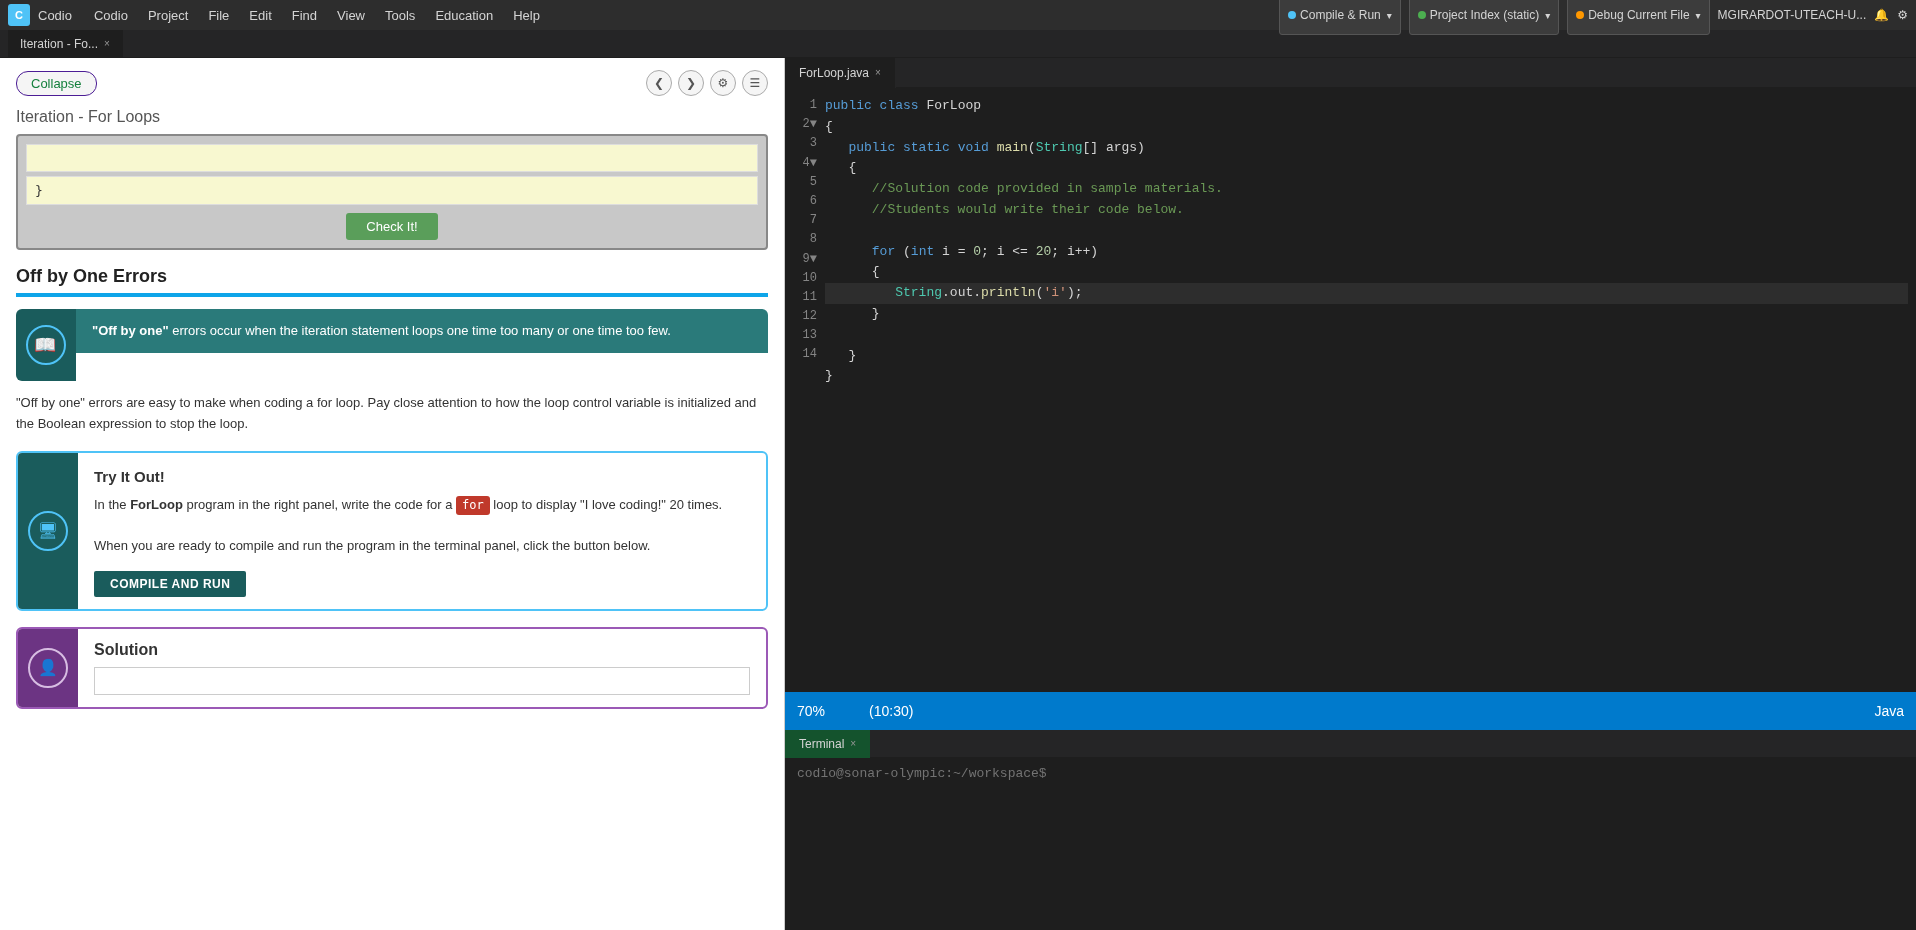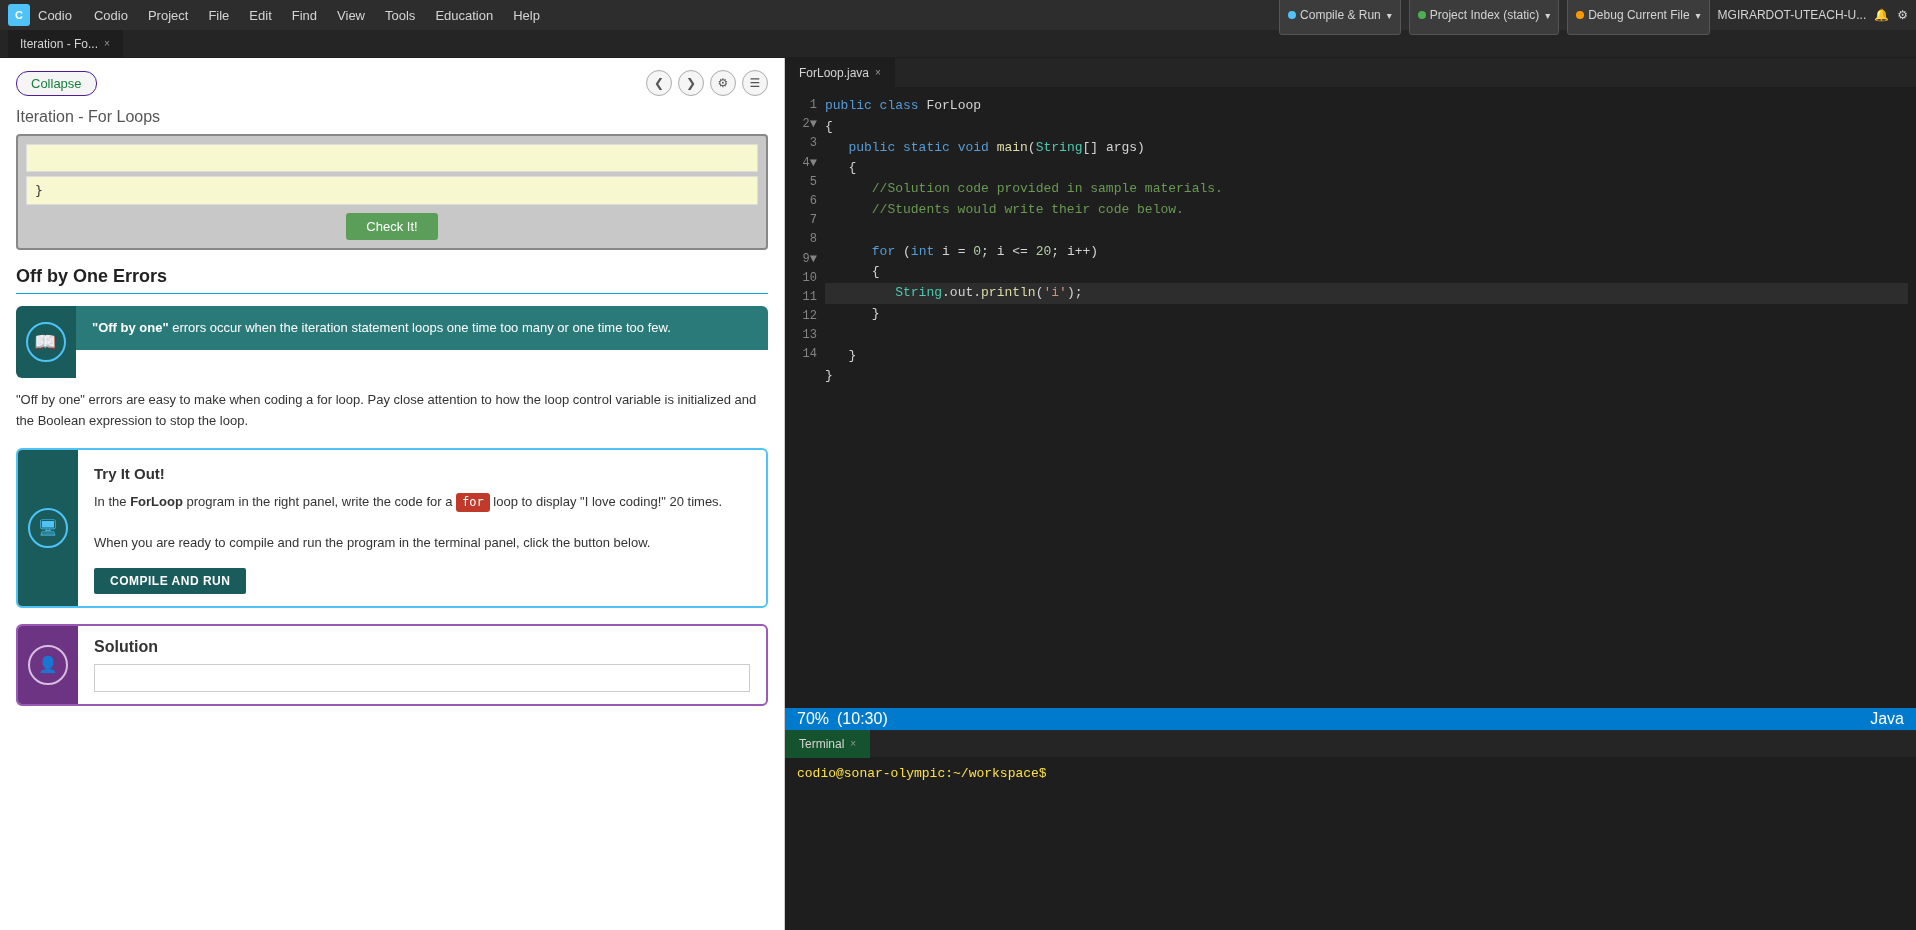--- a/index.html
+++ b/index.html
@@ -93,21 +93,21 @@
       display: block; margin: 8px auto 0; padding: 6px 20px;
       background: #5a9e5a; color: white; border: none; border-radius: 3px;
       font-size: 13px; cursor: pointer;
     }
 
     
     .section { padding: 0 16px; }
     .section-title {
       font-size: 18px; font-weight: bold; color: #222;
       margin-bottom: 12px; padding-bottom: 6px;
-      border-bottom: 1px solid #0ea5e9;
+      border-bottom: 4px solid #0ea5e9;
     }
 
     .info-card {
       display: flex; align-items: flex-start; gap: 0;
       border-radius: 6px; overflow: hidden; margin-bottom: 12px;
     }
     .info-card-icon {
       width: 60px; min-width: 60px; background: #1a5c5c;
       display: flex; align-items: center; justify-content: center;
       padding: 16px 0;
@@ -212,38 +212,38 @@
     
     .kw { color: #569cd6; }
     .type { color: #4ec9b0; }
     .str { color: #ce9178; }
     .comment { color: #6a9955; }
     .method { color: #dcdcaa; }
     .num { color: #b5cea8; }
 
     
     .status-bar {
-      height: 22px; background: #007acc; display: flex; align-items: center;
-      padding: 0 12px; font-size: 16px; color: white;
+      height: 38px; background: #007acc; display: flex; align-items: center;
+      padding: 0 12px; font-size: 14px; color: white; gap: 36px;
     }
     .status-bar-right { margin-left: auto; }
 
     
     .terminal-area { background: #1e1e1e; display: flex; flex-direction: column; height: 200px; }
     .terminal-tab-bar {
       display: flex; align-items: center; background: #252526;
       height: 28px; border-bottom: 1px solid #1e1e1e;
     }
     .terminal-tab {
       display: flex; align-items: center; gap: 6px; padding: 4px 14px;
       background: #14532d; color: #d4d4d4; font-size: 12px; cursor: pointer; height: 28px;
     }
     .terminal-tab .close-x { font-size: 10px; color: #969696; }
     .terminal-content {
-      flex: 1; background: #1e1e1e; color: #fde047;
+      flex: 1; background: #1e1e1e; color: #737373;
       font-family: 'Consolas', 'Courier New', monospace; font-size: 13px;
       padding: 8px 12px; overflow-y: auto;
     }
   </style>
 </head>
 <body>
 
 <div class="menu-bar">
   <div class="app-logo">C</div>
   <span class="app-name">Codio</span>

